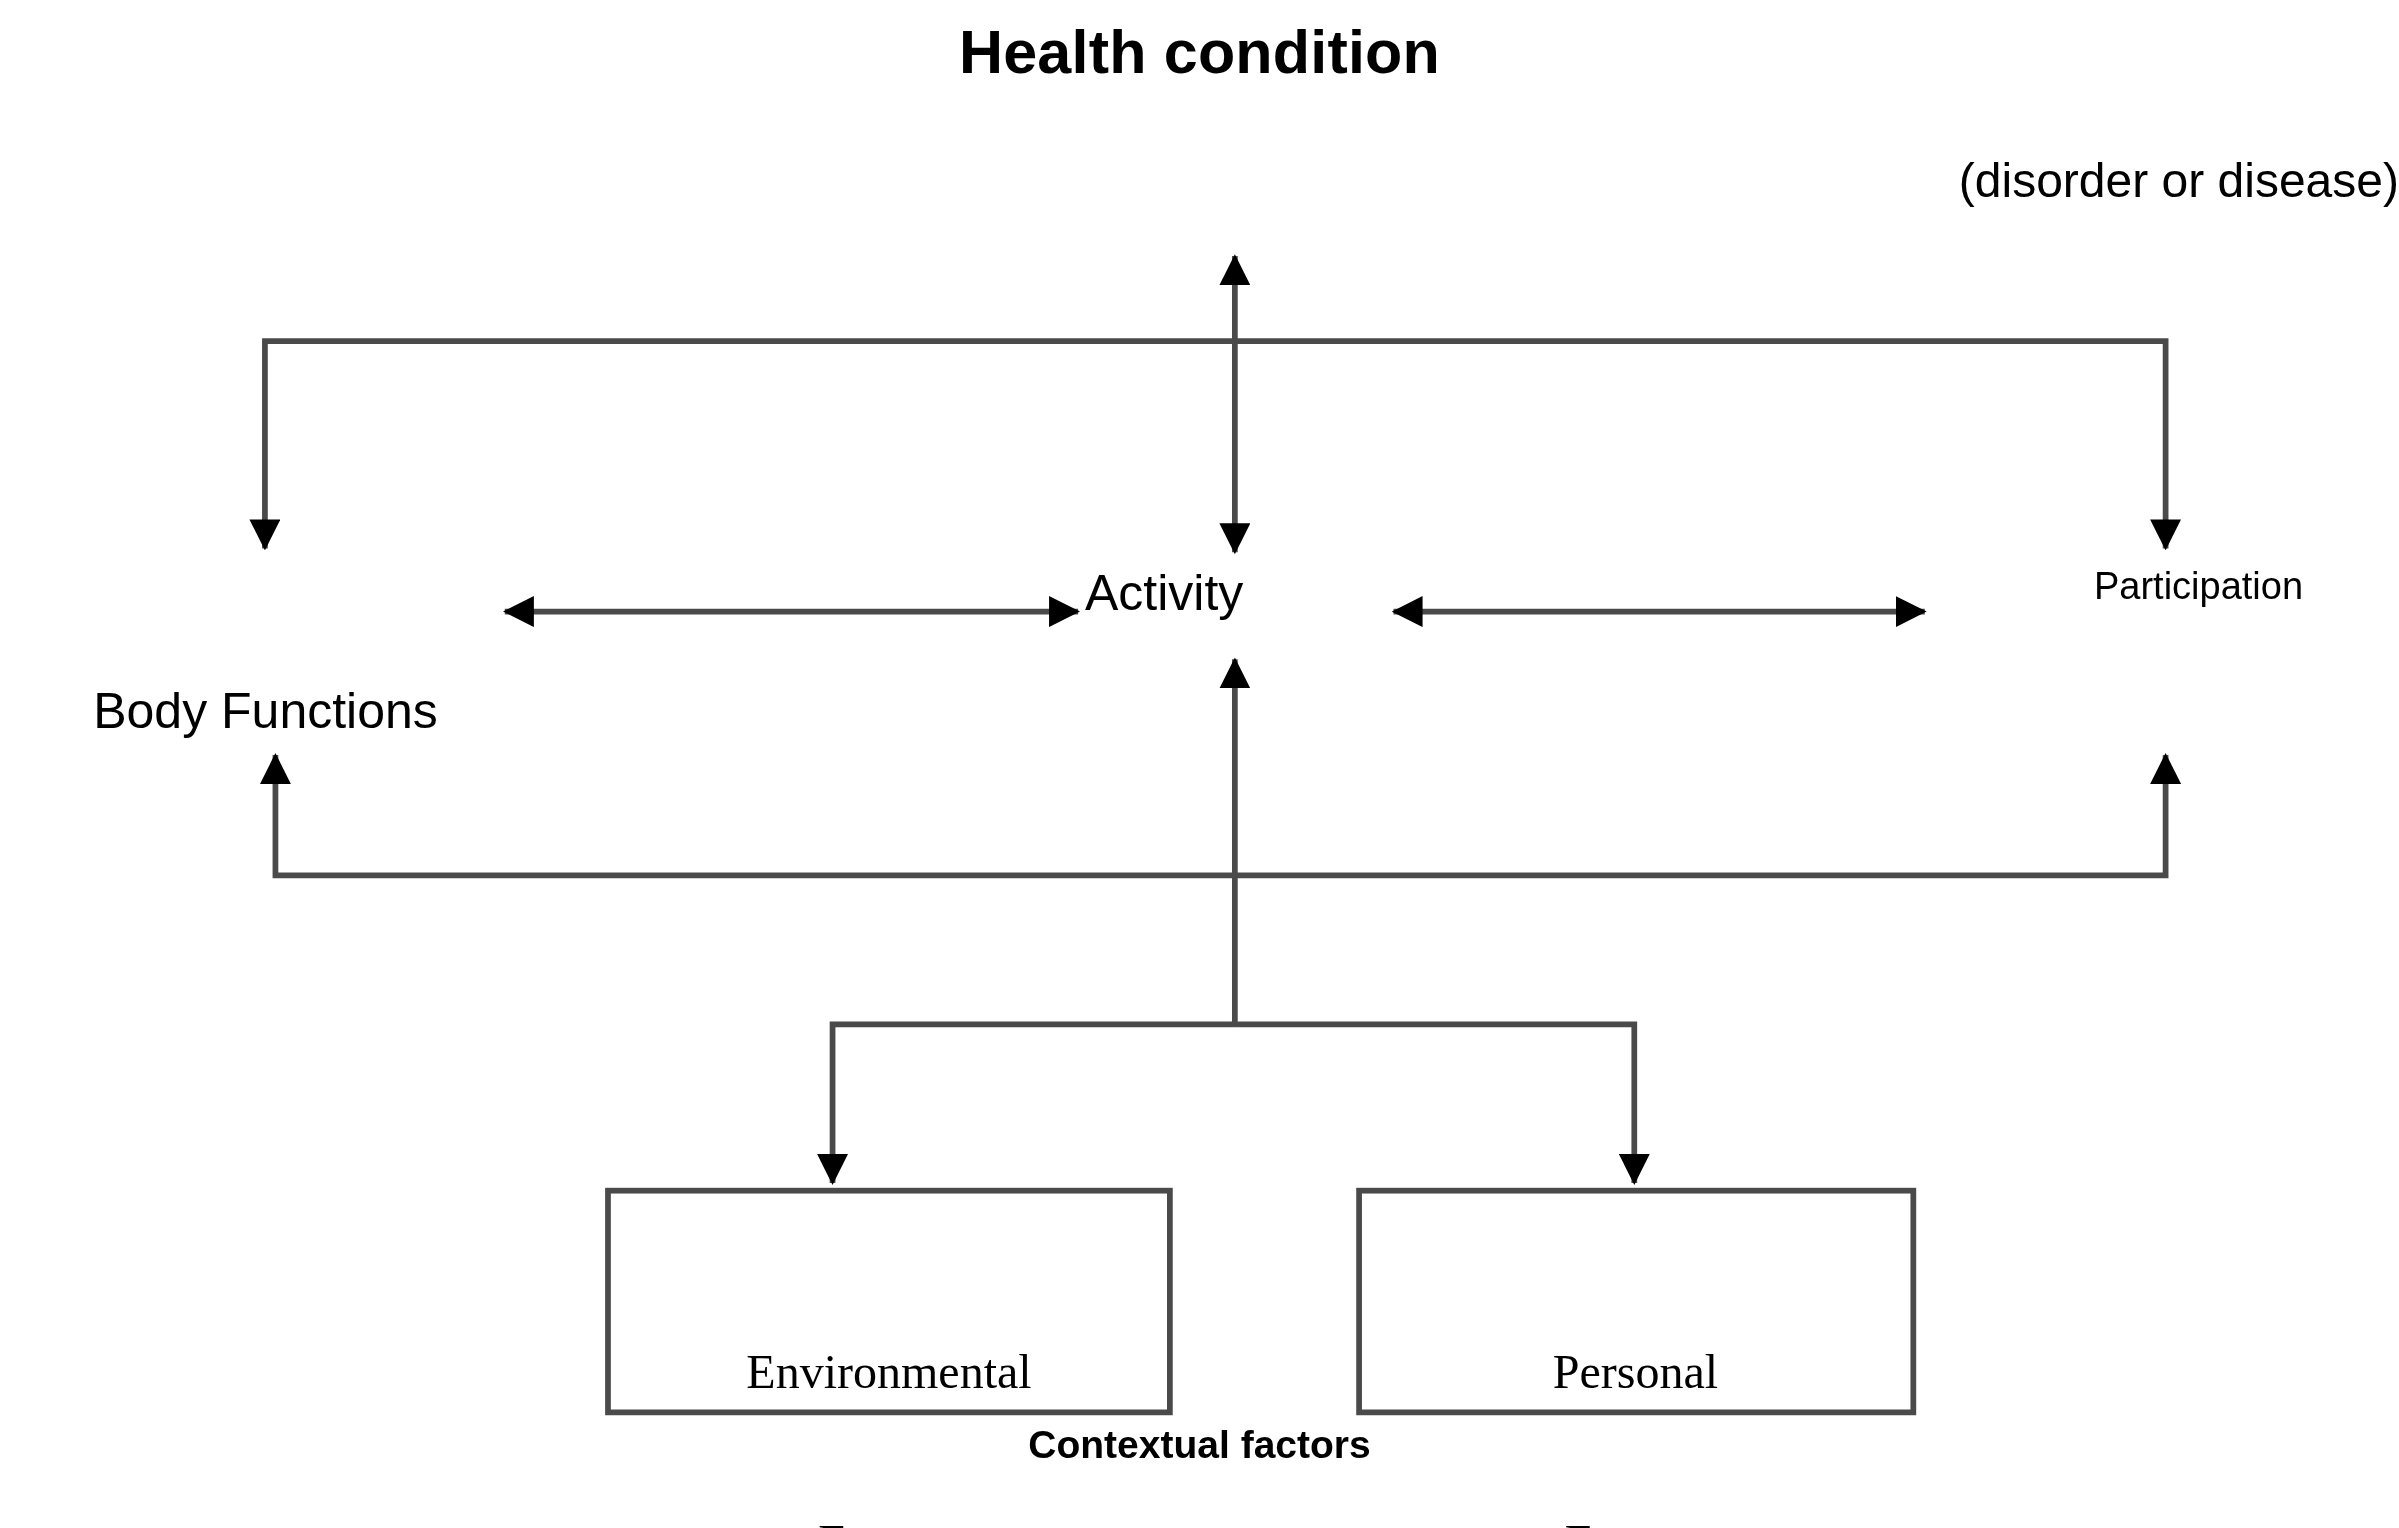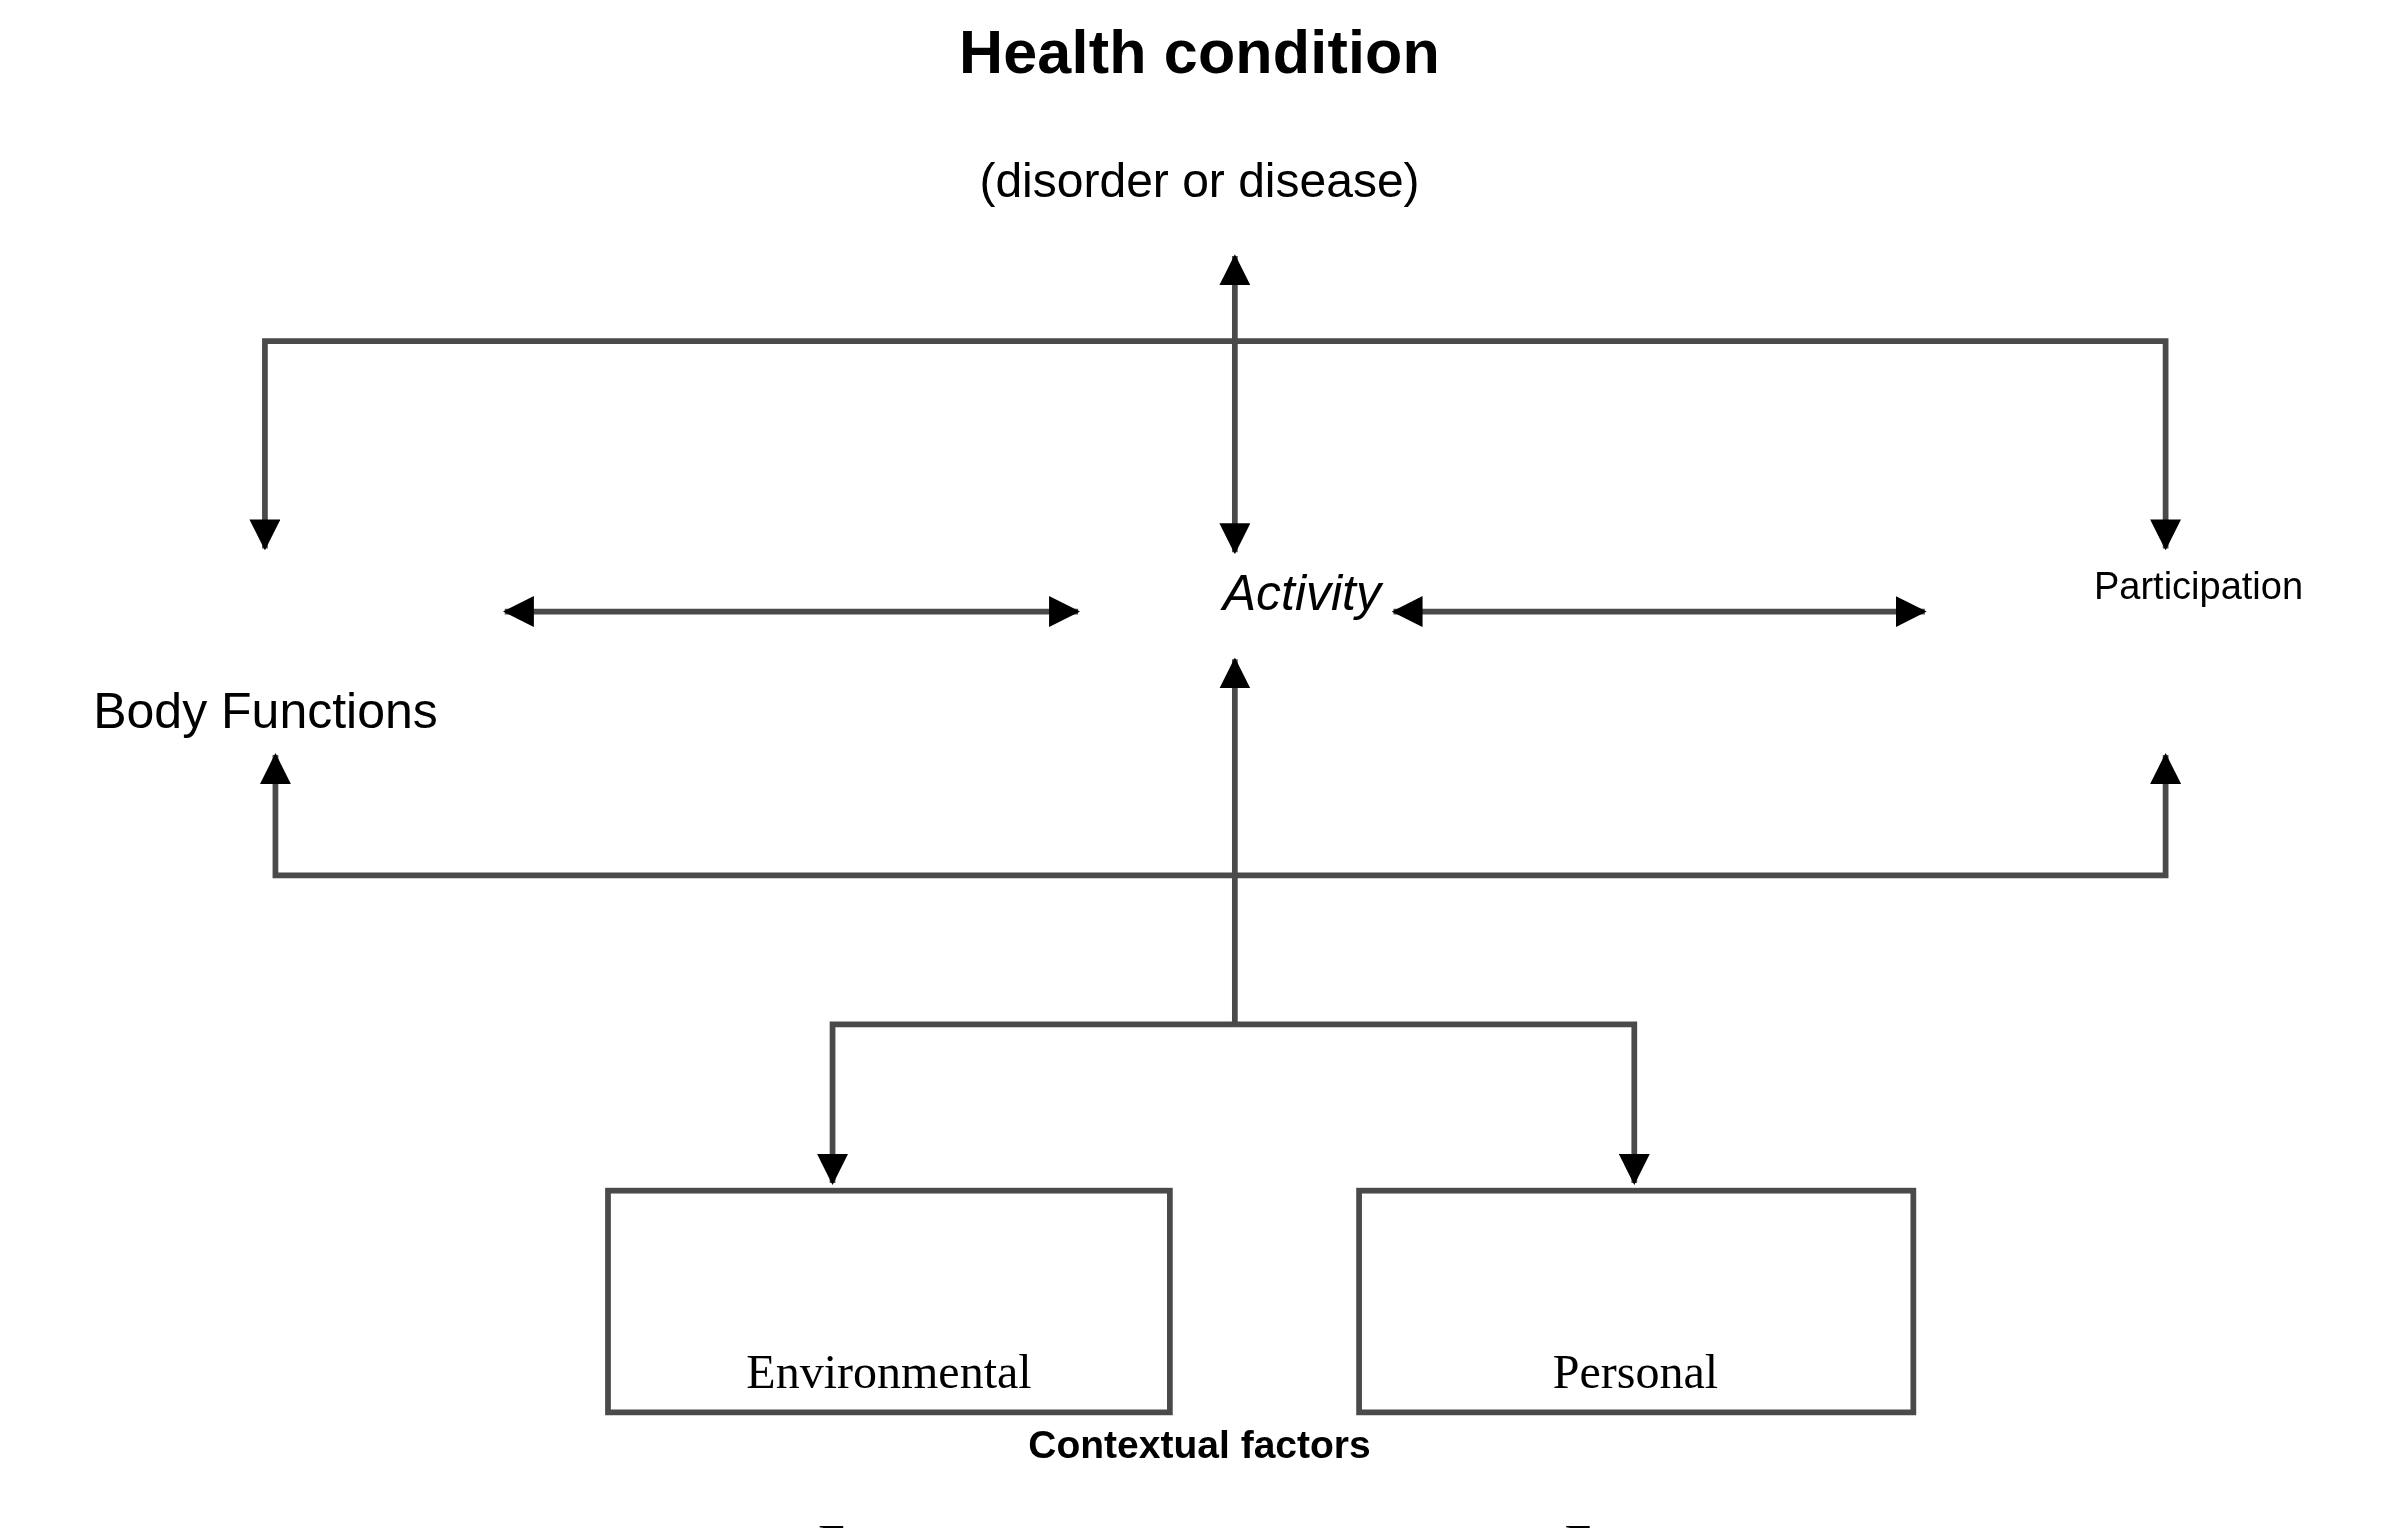--- a/index.html
+++ b/index.html
@@ -38,33 +38,32 @@
   .bold { font-weight: bold; }
 
   #health-title {
     left: 0; top: 17px; width: 2399px;
     text-align: center;
     font-size: 61px;
     letter-spacing: 0.2px;
   }
   #health-subtitle {
     left: 0; top: 153px; width: 2399px;
-    text-align: center;
+    text-align: right;
     font-size: 48px;
   }
   #body-functions-label {
     left: 17px; top: 564px; width: 497px;
     text-align: center;
     font-size: 50px;
   }
   #activity-label {
     left: 1085px; top: 564px; width: 296px;
-    text-align: right;
+    text-align: left;
     font-size: 50px;
-    font-style: italic;
   }
   #participation-label {
     left: 1998px; top: 564px; width: 401px;
     text-align: center;
     font-size: 38px;
   }
   #env-factors-label {
     left: 606px; top: 1231px; width: 566px;
     text-align: center;
     font-size: 48px;

